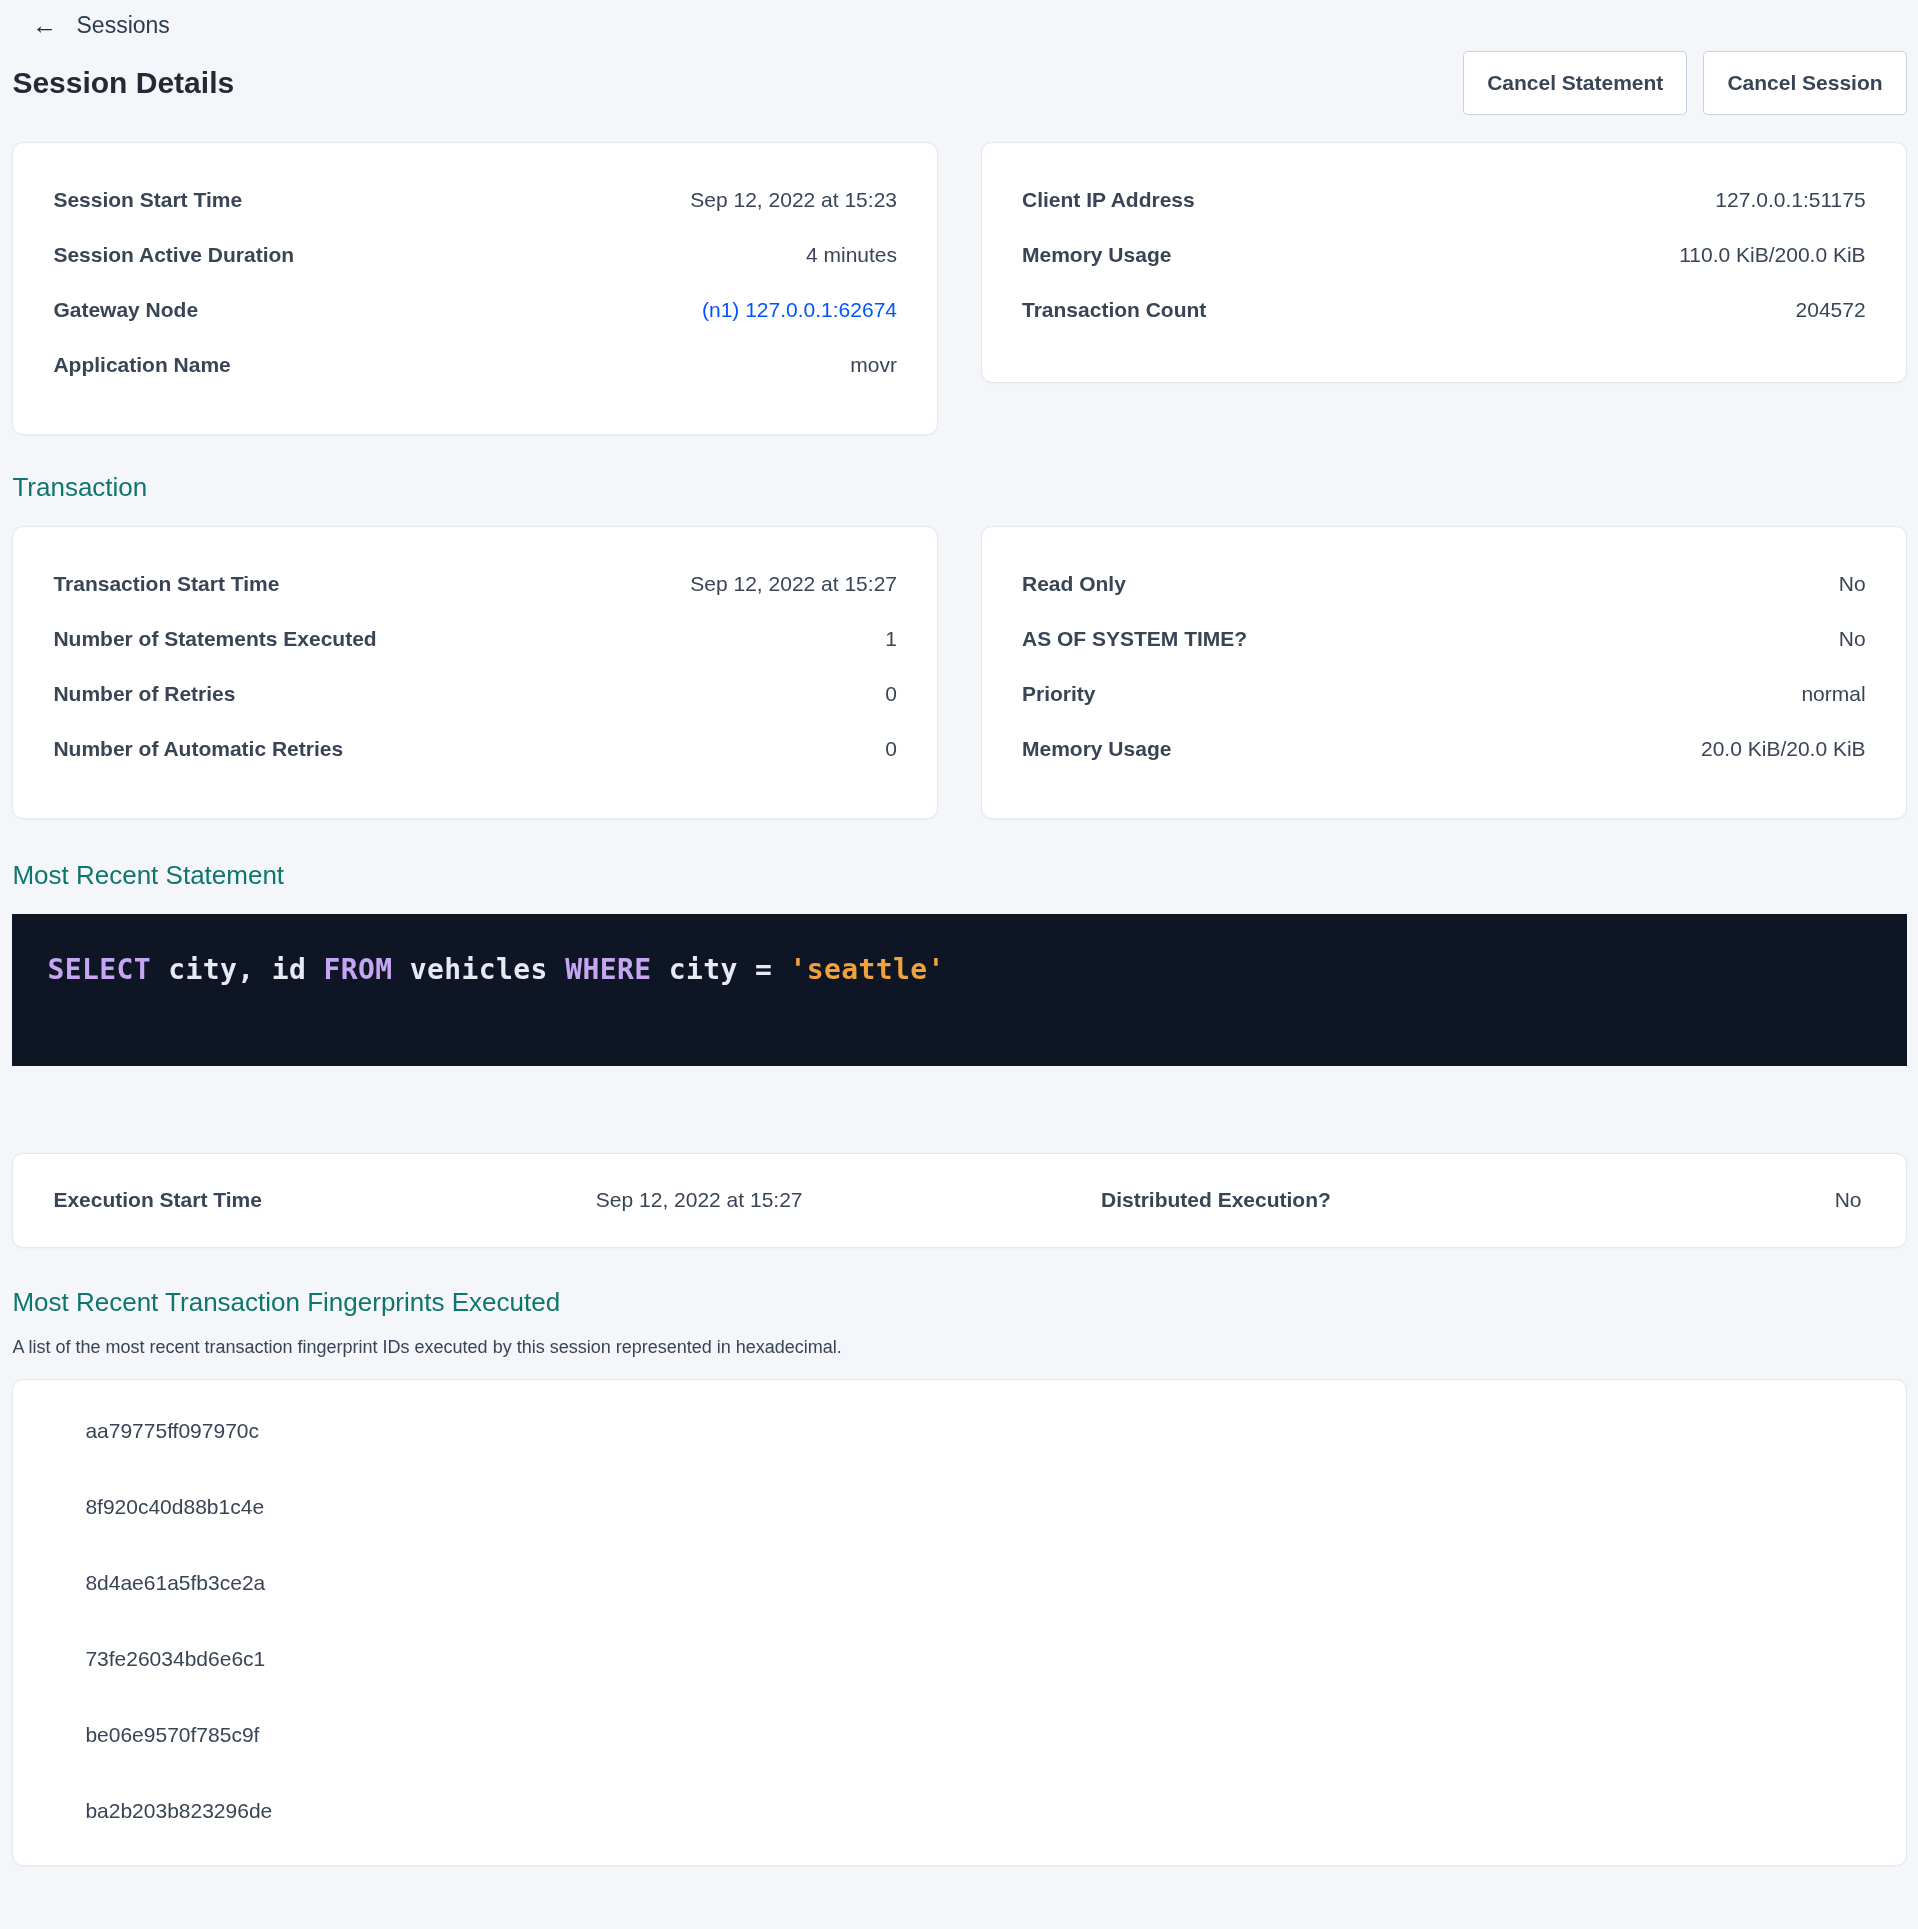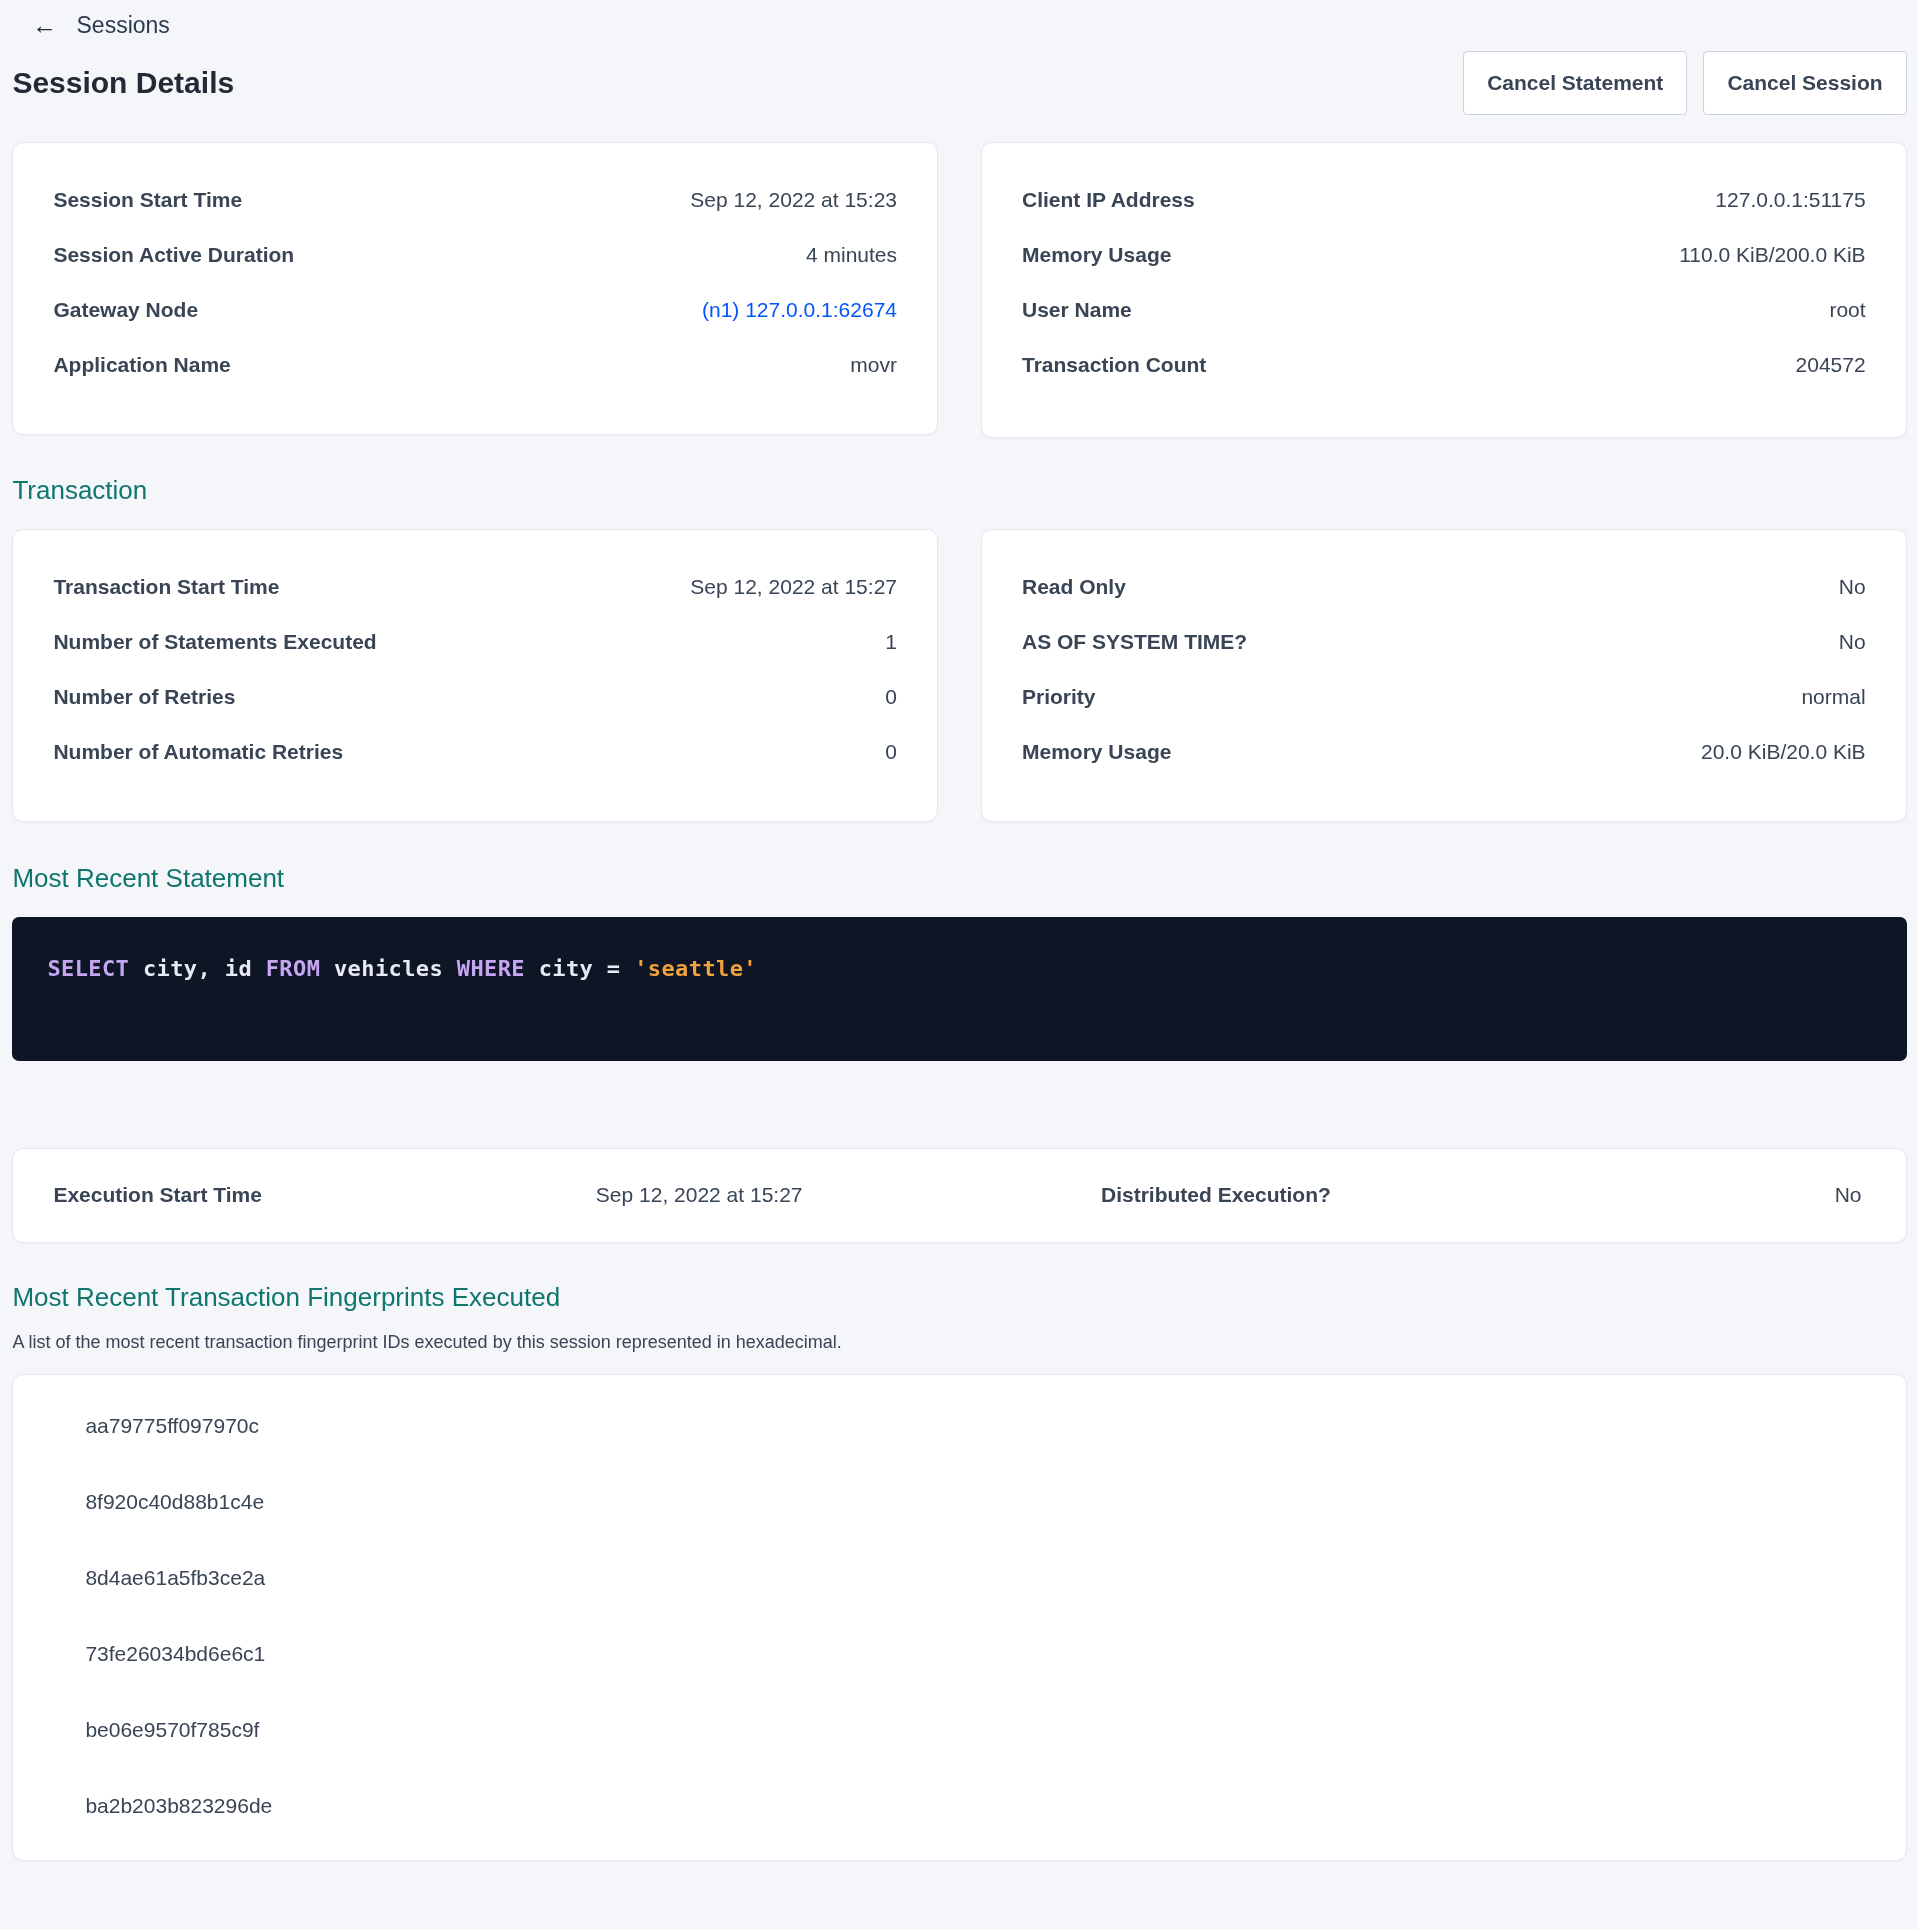--- a/index.html
+++ b/index.html
@@ -100,24 +100,24 @@
   .section-sub {
     font-size: 18px;
     color: #394455;
     margin: 19.5px 12.4px 0 12.4px;
   }
 
   
   .code-block {
     margin: 23px 12.4px 0 12.4px;
     background: #0e1626;
-    border-radius: 7px;
+    border-radius: 0;
     padding: 39px 35px 80px 35px;
     font-family: "DejaVu Sans Mono", monospace;
-    font-size: 22px;
+    font-size: 28px;
     font-weight: 700;
     letter-spacing: 0.4px;
     white-space: pre-wrap;
   }
   .code-block .kw  { color: #c6a6f3; }
   .code-block .pl  { color: #e7eaf2; }
   .code-block .str { color: #f0a23c; }
 
   
   .exec-card {
@@ -184,24 +184,20 @@
   </div>
 
   <div class="card pb50">
     <div class="srow">
       <span class="label">Client IP Address</span>
       <span class="value">127.0.0.1:51175</span>
     </div>
     <div class="srow">
       <span class="label">Memory Usage</span>
       <span class="value">110.0 KiB/200.0 KiB</span>
-    </div>
-    <div class="srow">
-      <span class="label">User Name</span>
-      <span class="value">root</span>
     </div>
     <div class="srow">
       <span class="label">Transaction Count</span>
       <span class="value">204572</span>
     </div>
   </div>
 </div>
 
 <h2 class="section-heading">Transaction</h2>
 

